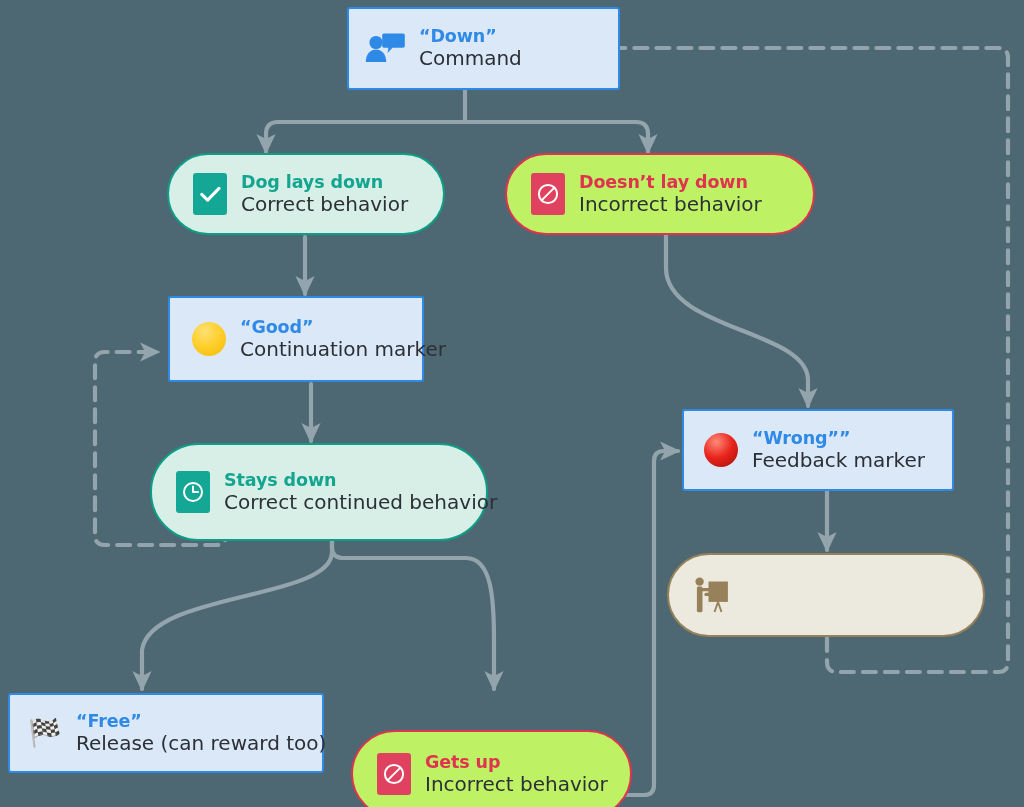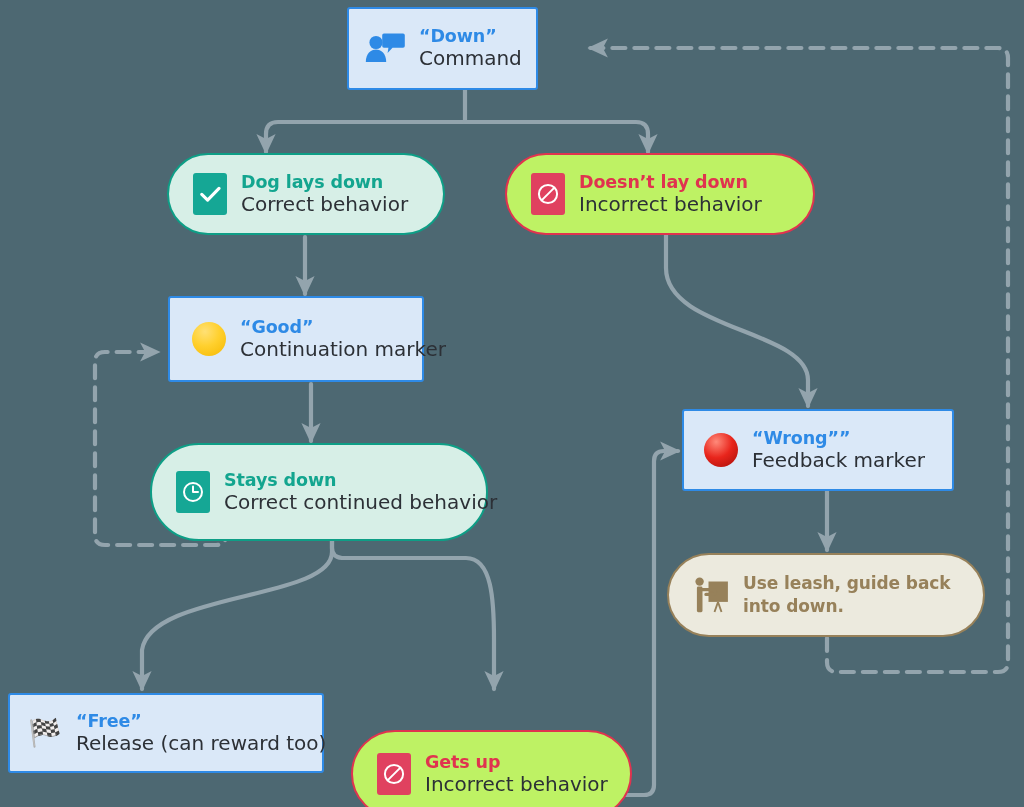--- a/index.html
+++ b/index.html
@@ -153,21 +153,21 @@
       <path d="M 827 491 L 827 550" marker-end="url(#arrow)"></path>
 
       <path d="M 491 778 L 491 786 Q 491 795 501 795 L 644 795 Q 654 795 654 785 L 654 461 Q 654 451 664 451 L 678 451" marker-end="url(#arrow)"></path>
 
       <path d="M 226 527 L 226 535 Q 226 545 216 545 L 105 545 Q 95 545 95 535 L 95 362 Q 95 352 105 352 L 158 352" stroke-dasharray="13 9" marker-end="url(#arrow)"></path>
 
       <path d="M 827 638 L 827 662 Q 827 672 837 672 L 998 672 Q 1008 672 1008 662 L 1008 58 Q 1008 48 998 48 L 590 48" stroke-dasharray="13 9" marker-end="url(#arrow)"></path>
     </g>
   </svg>
 
-  <div class="node n-blue" style="left:347px; top:7px; width:191px; height:83px;">
+  <div class="node n-blue" style="left:347px; top:7px; width:273px; height:83px;">
     <span class="icon-wrap">
       <svg width="40" height="34" viewBox="0 0 40 34" aria-hidden="true">
         <circle cx="11" cy="10.5" r="6.6" fill="#2e8ae6"></circle>
         <path d="M0.8 30 C0.8 21.5 6 17.6 11 17.6 C16 17.6 21.2 21.5 21.2 30 Z" fill="#2e8ae6"></path>
         <path d="M19 1.4 H38 A1.8 1.8 0 0 1 39.8 3.2 V14 A1.8 1.8 0 0 1 38 15.8 H27.5 L22.6 21 L23.4 15.8 H19 A1.8 1.8 0 0 1 17.2 14 V3.2 A1.8 1.8 0 0 1 19 1.4 Z" fill="#2e8ae6"></path>
       </svg>
     </span>
     <span class="texts">
       <span class="title">“Down”</span>
       <span class="subtitle">Command</span>
@@ -242,26 +242,20 @@
     <span class="icon-wrap">
       <svg width="36" height="38" viewBox="0 0 36 38" aria-hidden="true">
         <rect x="15.5" y="5.5" width="19.4" height="20.4" fill="#97815a"></rect>
         <path d="M25 26 L21.5 36" stroke="#97815a" stroke-width="1.9" fill="none"></path>
         <path d="M25 26 L28.5 36" stroke="#97815a" stroke-width="1.9" fill="none"></path>
         <circle cx="6.6" cy="5.6" r="4.2" fill="#97815a"></circle>
         <rect x="3.9" y="10.6" width="5.6" height="25.6" rx="1.4" fill="#97815a"></rect>
         <path d="M9 13.6 H20 A2.4 2.4 0 0 1 22.4 16 A2.4 2.4 0 0 1 20 18.4 H13" fill="none" stroke="#97815a" stroke-width="3.4" stroke-linecap="round"></path>
       </svg>
     </span>
-    <span class="texts">
-      <span class="title">
-        <span>Use leash, guide back</span>
-        <span>into down.</span>
-      </span>
-    </span>
   </div>
 
   <div class="node n-blue" style="left:8px; top:693px; width:316px; height:80px; padding-left:18px;">
     <span class="icon-wrap">
       <span class="flag">🏁</span>
     </span>
     <span class="texts">
       <span class="title">“Free”</span>
       <span class="subtitle">Release (can reward too)</span>
     </span>

